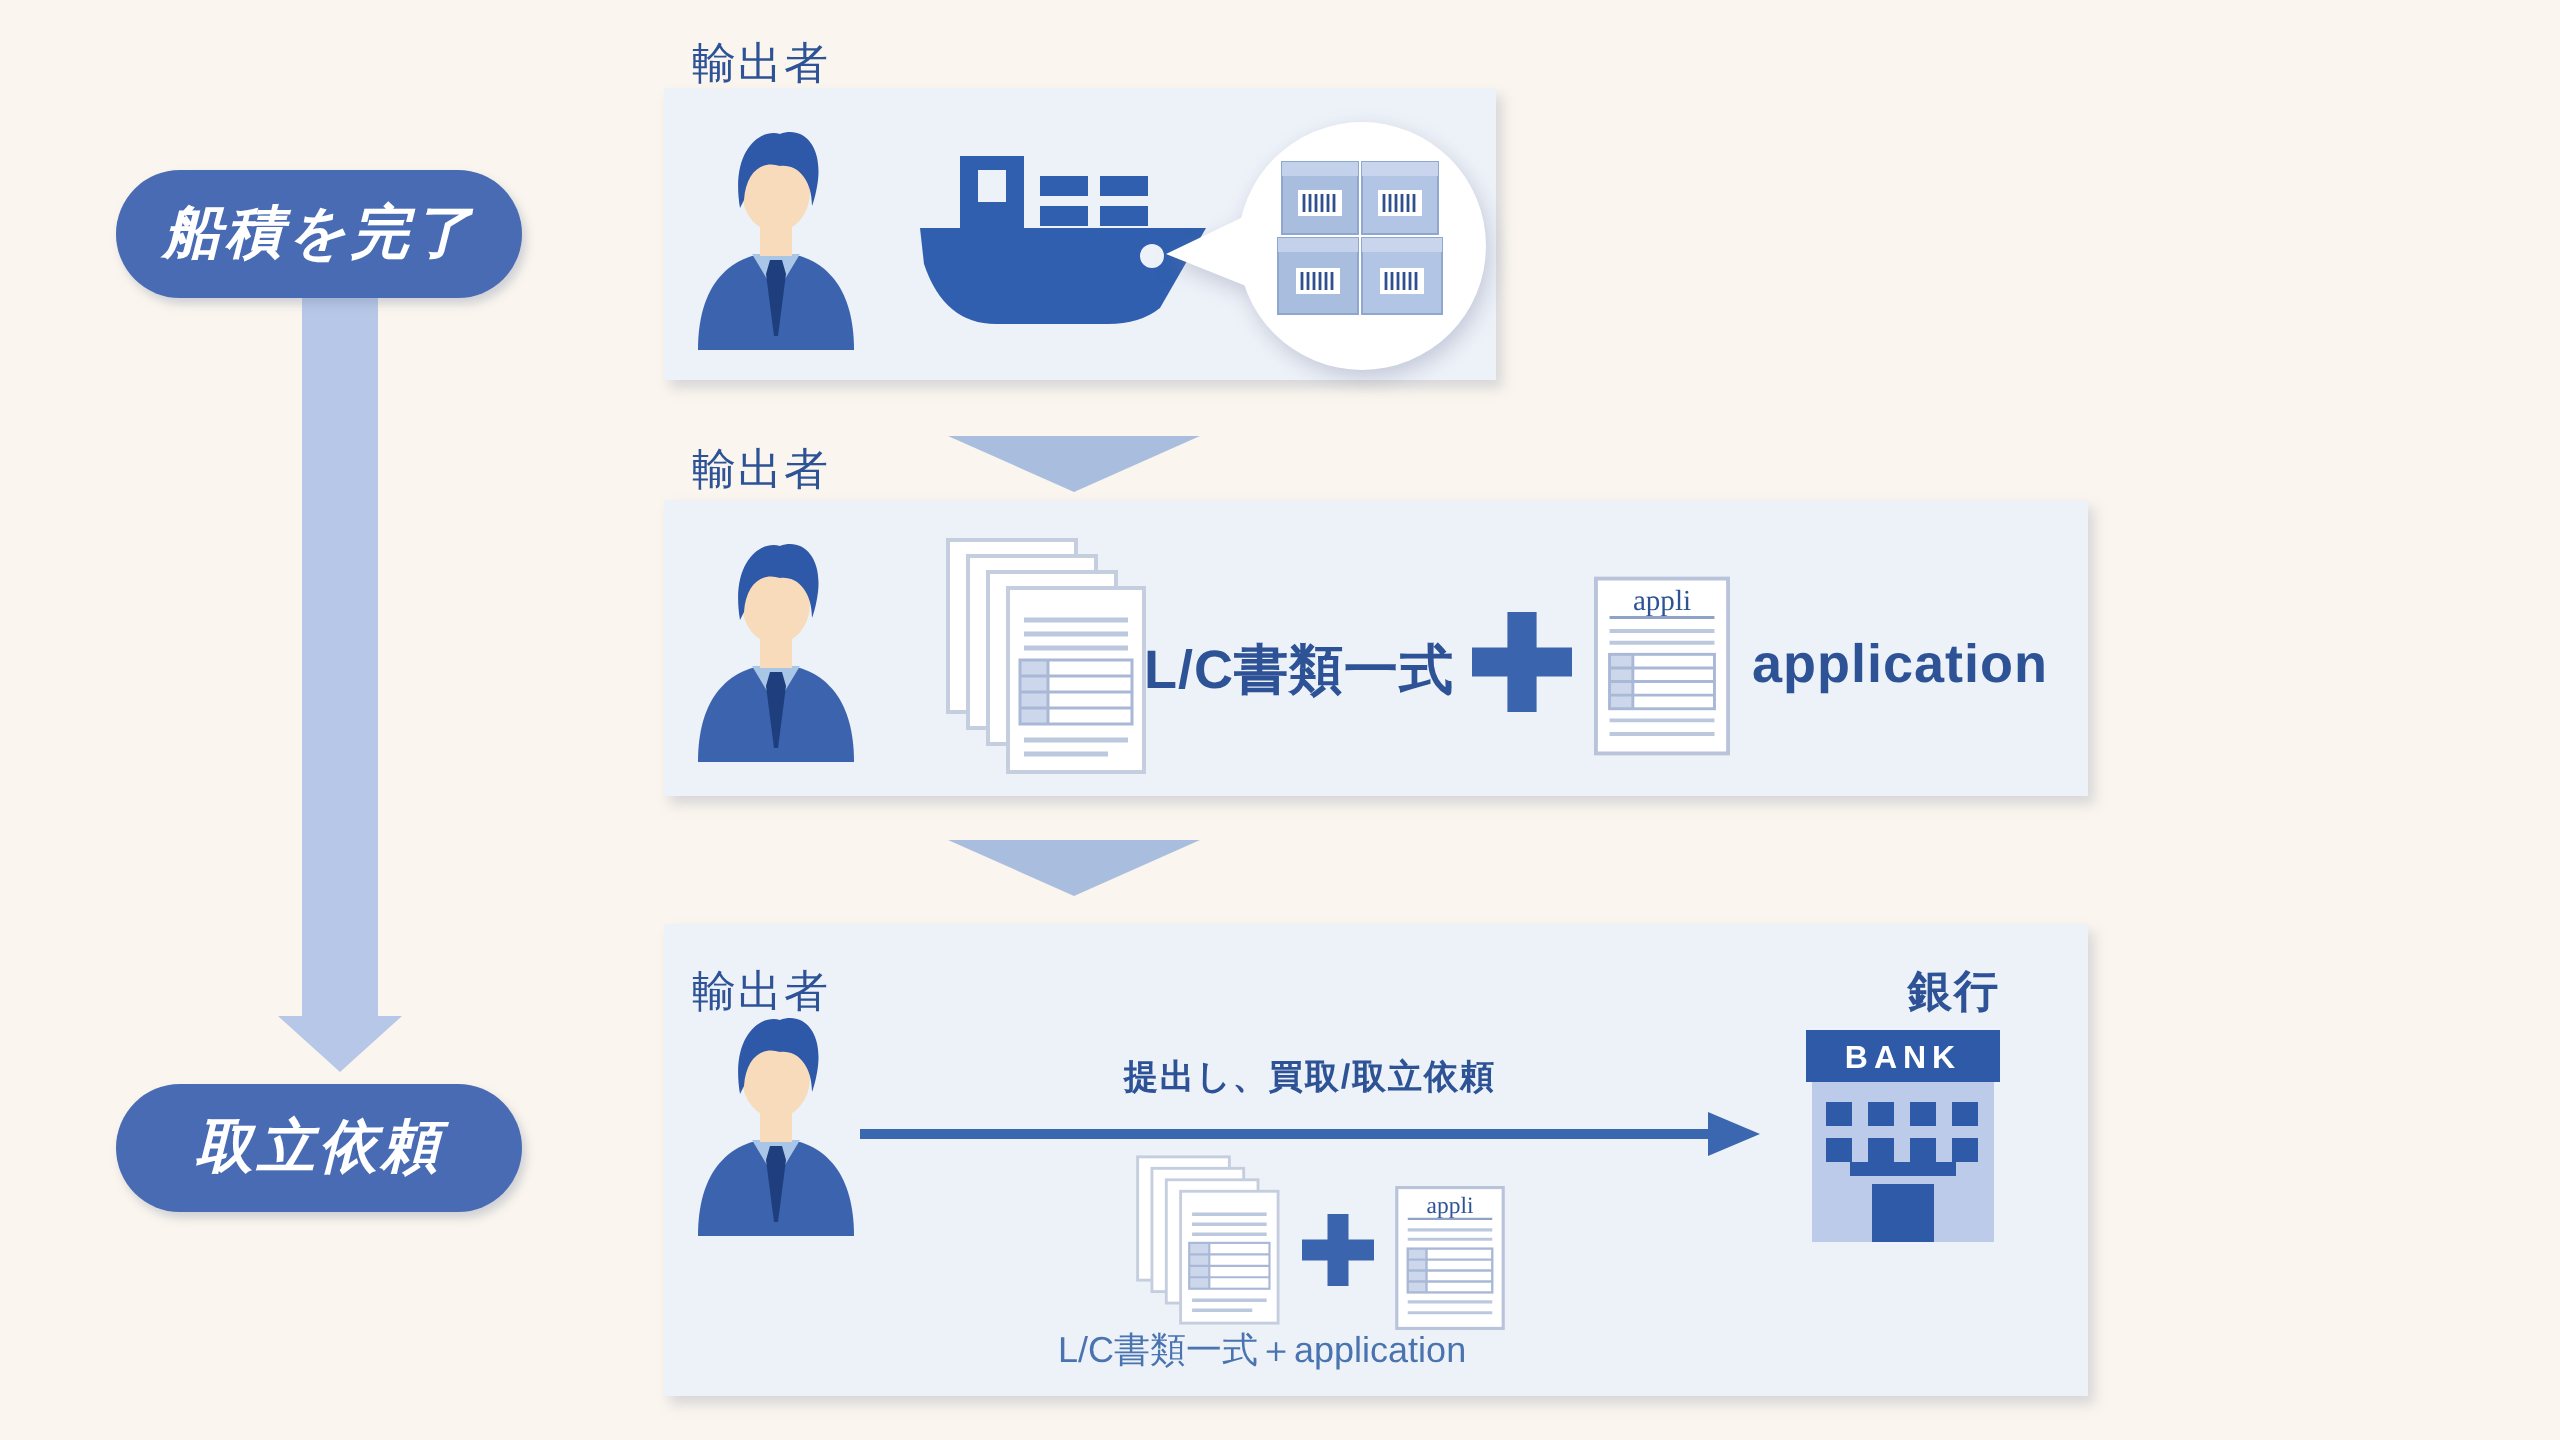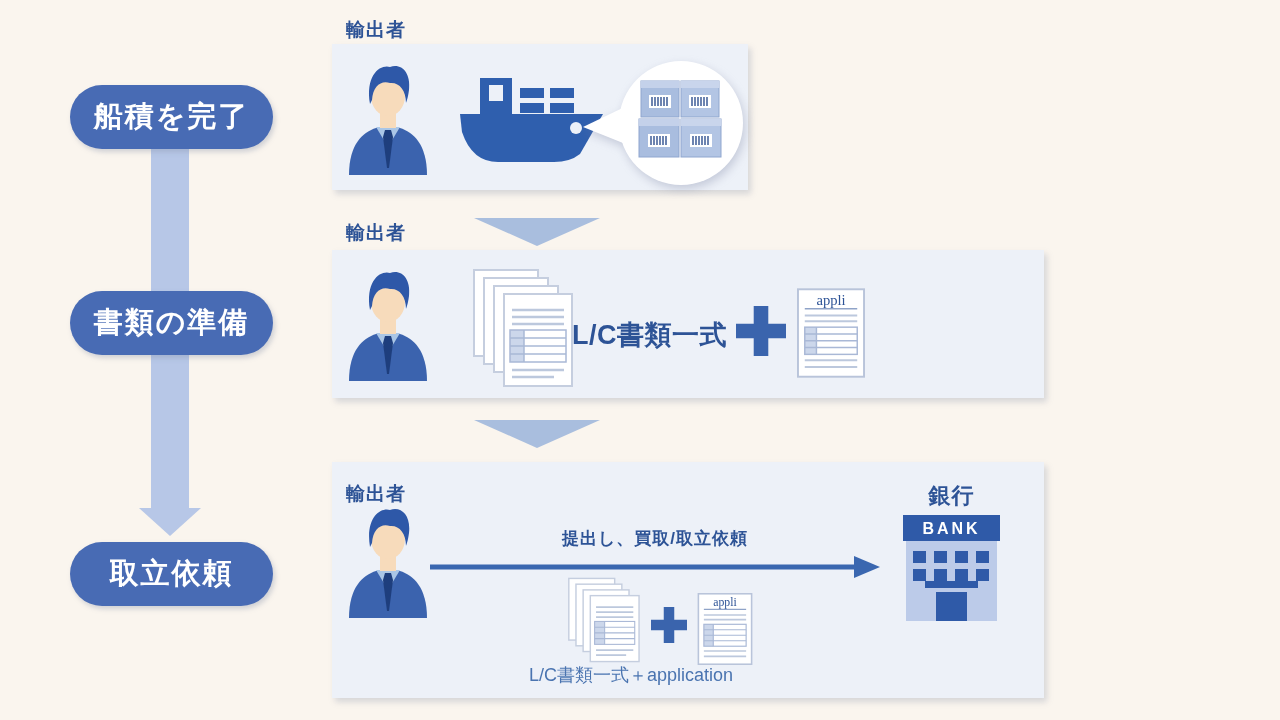--- a/index.html
+++ b/index.html
@@ -4,36 +4,36 @@
 <style>
   html,body{margin:0;padding:0;}
   .stage{position:relative;width:1280px;height:720px;background:#faf5ee;overflow:hidden;
          font-family:"Liberation Sans","DejaVu Sans",sans-serif;}
   .abs{position:absolute;}
   
   .v-band{position:absolute;left:151px;top:110px;width:38px;height:400px;background:#b7c7e7;}
   .v-head{position:absolute;left:139px;top:508px;width:0;height:0;
           border-left:31px solid transparent;border-right:31px solid transparent;
           border-top:28px solid #b7c7e7;}
-  .pill{position:absolute;left:70px;width:203px;height:64px;background:#486bb4;border-radius:33px;
+  .pill{position:absolute;left:58px;width:203px;height:64px;background:#486bb4;border-radius:33px;
         display:flex;align-items:center;justify-content:center;color:#fff;font-size:29px;
-        font-weight:bold;letter-spacing:2px;box-shadow:2px 3px 5px rgba(130,140,165,.35);}
+        font-weight:bold;letter-spacing:2px;box-shadow:2px 3px 5px rgba(130,140,165,.35);font-style:italic;}
   
   .panel{position:absolute;background:#edf1f8;box-shadow:3px 4px 6px rgba(125,135,160,.28);}
   .panel-shipping{left:332px;top:44px;width:416px;height:146px;}
   .panel-documents{left:332px;top:250px;width:712px;height:148px;}
   .panel-request{left:332px;top:462px;width:712px;height:236px;}
-  .actor-label{position:absolute;color:#2d5396;font-size:19px;font-weight:bold;letter-spacing:1px;white-space:nowrap;}
+  .actor-label{position:absolute;color:#2d5396;font-size:22px;font-weight:normal;letter-spacing:1px;white-space:nowrap;}
   .chev{position:absolute;width:0;height:0;border-left:63px solid transparent;
         border-right:63px solid transparent;border-top:28px solid #a9bede;}
   .blue-strong{position:absolute;color:#2d5396;font-weight:bold;font-size:27px;letter-spacing:.5px;white-space:nowrap;}
   .arrow-label{position:absolute;left:430px;top:527px;width:450px;text-align:center;color:#2d5396;
                font-weight:bold;font-size:17px;letter-spacing:1px;}
   .caption{position:absolute;left:529px;top:663px;width:290px;text-align:left;color:#4a74b0;font-size:18px;}
-  .bank-label{position:absolute;left:903px;top:481px;width:97px;text-align:center;color:#2d5396;
+  .bank-label{position:absolute;left:903px;top:481px;width:97px;text-align:right;color:#2d5396;
               font-size:22px;font-weight:bold;letter-spacing:1px;}
   .copyright{position:absolute;left:36px;top:679px;color:#cac3ba;font-size:15px;letter-spacing:1.5px;}
   .shadowed{filter:drop-shadow(2px 4px 5px rgba(120,130,160,.35));}
   svg{display:block;}
 </style>
 </head>
 <body>
 
 <svg width="0" height="0" style="position:absolute">
   <defs>
@@ -75,23 +75,20 @@
 </svg>
 
 <div class="stage">
 
   <div class="v-band"></div>
   <div class="v-head"></div>
 
   <div class="pill" style="top:85px">
     <span>船積を完了</span>
   </div>
-  <div class="pill" style="top:291px">
-    <span>書類の準備</span>
-  </div>
   <div class="pill" style="top:542px">
     <span>取立依頼</span>
   </div>
 
   <div class="chev" style="left:474px;top:218px"></div>
   <div class="chev" style="left:474px;top:420px"></div>
 
   <div class="actor-label" style="left:346px;top:17px">輸出者</div>
   <div class="panel panel-shipping"></div>
 
@@ -201,20 +198,21 @@
     <rect x="8" y="40" width="12" height="28" fill="#ccd7eb"></rect>
     <g fill="none" stroke="#a9b8d6" stroke-width="1.5">
       <rect x="8" y="40" width="54" height="28"></rect>
       <line x1="8" y1="47" x2="62" y2="47"></line>
         <line x1="8" y1="54" x2="62" y2="54"></line>
       <line x1="8" y1="61" x2="62" y2="61"></line>
         <line x1="20" y1="40" x2="20" y2="68"></line>
     </g>
   </svg>
 
+  <div class="blue-strong" style="left:876px;top:317px">application</div>
 
   <div class="panel panel-request"></div>
   <div class="actor-label" style="left:346px;top:481px">輸出者</div>
 
   <svg class="abs" style="left:343px;top:503px" width="90" height="115">
       <use href="#sym-person"></use>
     </svg>
 
   <div class="arrow-label">提出し、買取/取立依頼</div>
 

